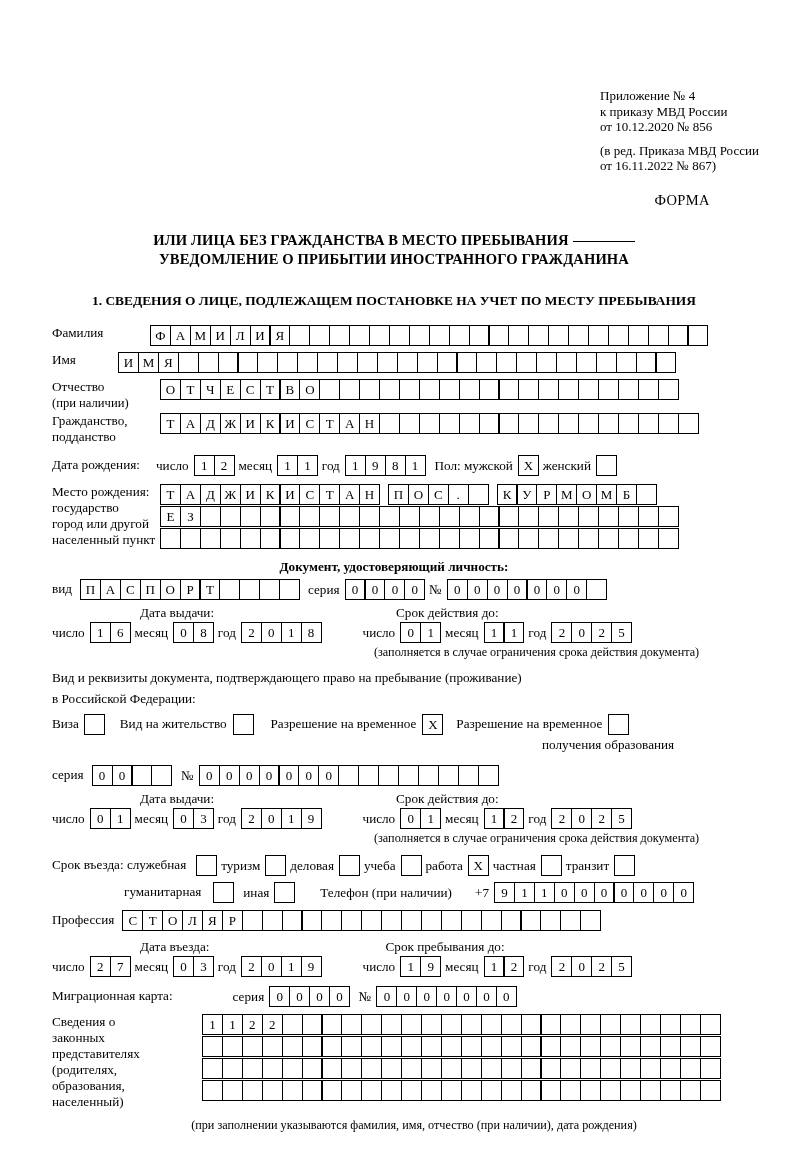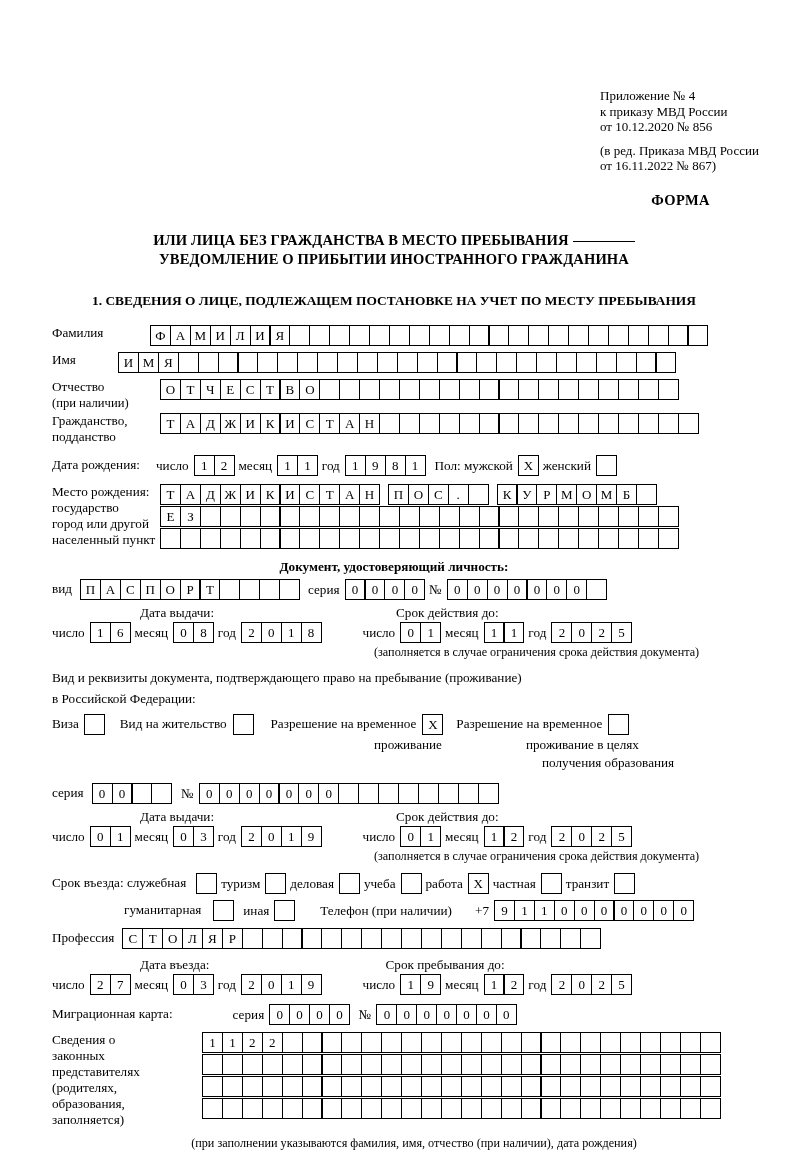--- a/index.html
+++ b/index.html
@@ -26,21 +26,21 @@
   
   .header-ref {
     margin-left: 556px;
     width: 200px;
     font-size: 13px;
     line-height: 15.5px;
   }
   .header-ref .gap { height: 8px; }
   .forma {
     text-align: right;
-    font-weight: bold;
+    font-weight: normal;
     font-size: 14.5px;
     letter-spacing: .4px;
     margin-top: 18px;
     margin-right: 34px;
   }
   .title {
     text-align: center;
     font-weight: bold;
     font-size: 14.6px;
     line-height: 19px;
@@ -507,24 +507,20 @@
     <div class="lbl" style="margin-left:18px;">Разрешение на временное</div>
     <div class="boxes" style="margin-left:6px;">
         <div class="cell">Х</div>
       </div>
     <div class="lbl" style="margin-left:14px;">Разрешение на временное</div>
     <div class="boxes" style="margin-left:6px;">
         <div class="cell blank"></div>
       </div>
   </div>
   <div class="flexline" style="margin-top:2px;">
-    <div class="lbl" style="margin-left:330px;">проживание</div>
-    <div class="lbl" style="margin-left:84px;">проживание в целях</div>
-  </div>
-  <div class="flexline" style="margin-top:2px;">
     <div class="lbl" style="margin-left:498px;">получения образования</div>
   </div>
 
   <div class="row flexline" style="margin-top:12px;">
     <div class="lbl" style="margin-left:8px;">серия</div>
     <div class="boxes" style="margin-left:8px;">
         <div class="cell">0</div>
         <div class="cell">0</div>
         <div class="cell blank"></div>
         <div class="cell blank"></div>
@@ -744,21 +740,21 @@
       </div>
   </div>
 
   <div class="row" style="margin-top:7px;">
     <div style="margin-left:8px;width:112px;">
       <div class="lbl">Сведения о</div>
       <div class="lbl">законных</div>
       <div class="lbl">представителях</div>
       <div class="lbl">(родителях,</div>
       <div class="lbl">образования,</div>
-      <div class="lbl">заполняется)</div>
+      <div class="lbl">населенный)</div>
     </div>
     <div style="margin-left:38px;">
       <div class="boxes">
           <div class="cell">1</div>
           <div class="cell">1</div>
           <div class="cell">2</div>
           <div class="cell">2</div>
           <div class="cell blank"></div>
           <div class="cell blank"></div>
           <div class="cell blank"></div>

